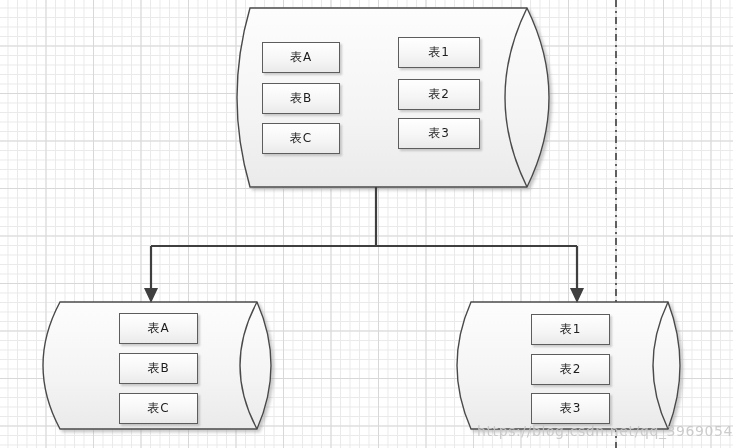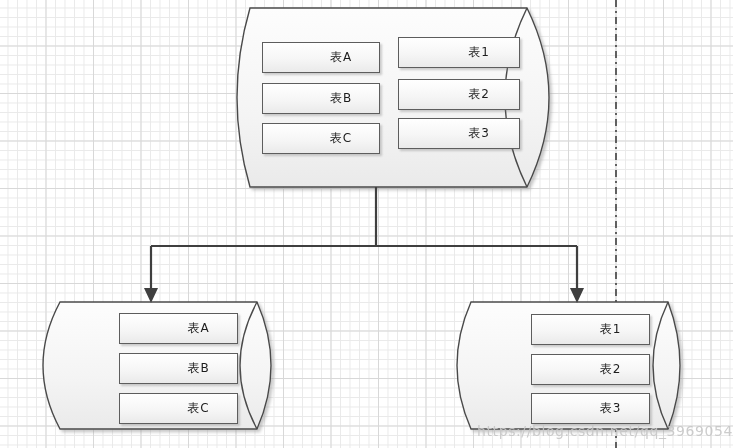--- a/index.html
+++ b/index.html
@@ -19,21 +19,20 @@
   }
   .layer{position:absolute;left:0;top:0;}
   .tbox{
     position:absolute;
     display:flex;align-items:center;justify-content:center;
     background:linear-gradient(to bottom,#ffffff 0%,#f6f6f6 55%,#eaeaea 100%);
     border:1px solid #5d5d5d;
     box-shadow:2px 2px 2px rgba(120,120,120,0.35);
     font-size:12px;color:#1d1d1d;
     letter-spacing:1px;
-    padding-left:40px;
   }
   .watermark{
     position:absolute;
     left:477px;top:423px;
     font-size:14px;
     letter-spacing:0.6px;
     color:#c7c7c7;
     opacity:0.9;
     white-space:nowrap;
     z-index:30;

